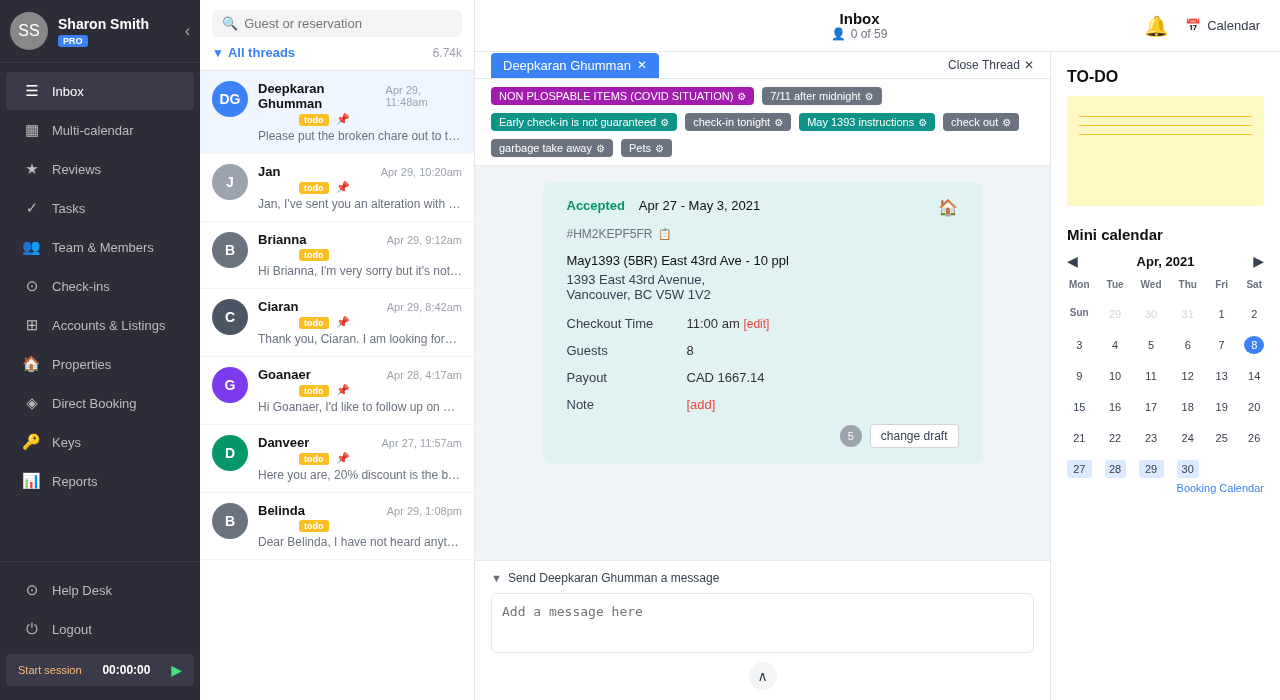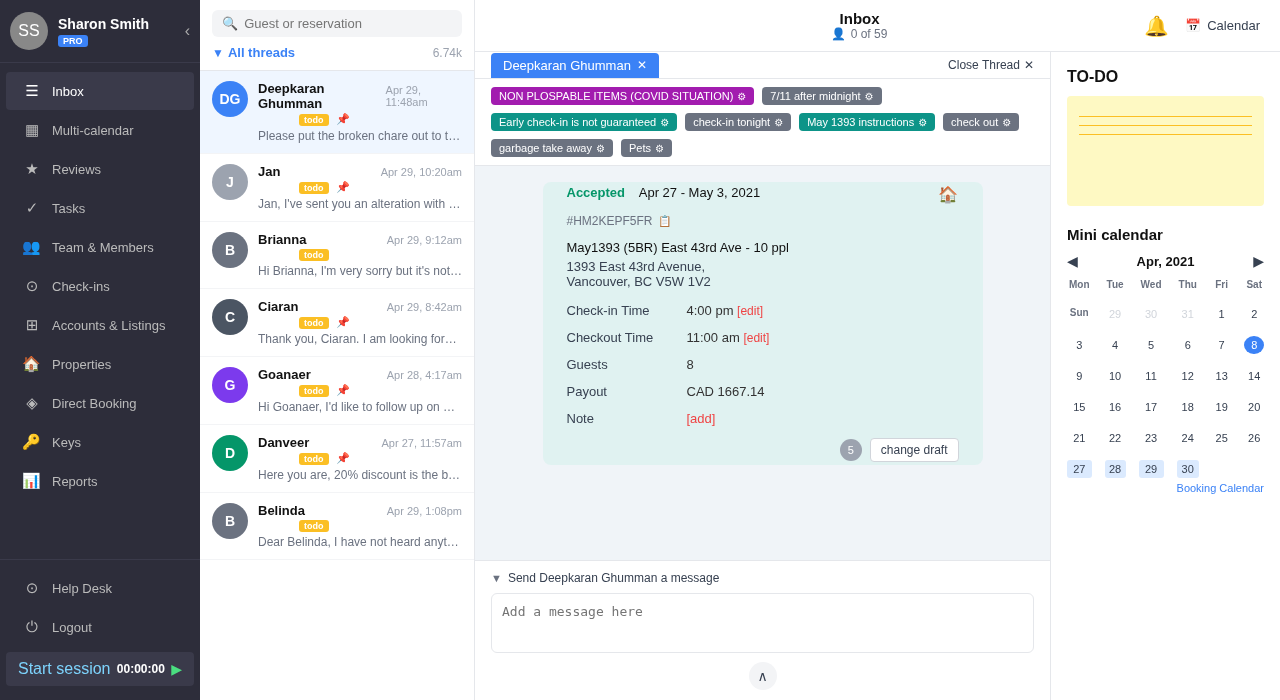--- a/index.html
+++ b/index.html
@@ -12,21 +12,21 @@
     .sidebar-user-info { flex: 1; }
     .sidebar-user-name { color: #fff; font-weight: 600; font-size: 14px; }
     .sidebar-pro-badge { background: #3b82f6; color: #fff; font-size: 9px; padding: 1px 5px; border-radius: 3px; font-weight: 700; display: inline-block; margin-top: 2px; }
     .sidebar-collapse-btn { color: #aaa; cursor: pointer; font-size: 16px; }
     .sidebar-nav { flex: 1; overflow-y: auto; padding: 8px 0; }
     .sidebar-item { display: flex; align-items: center; padding: 9px 16px; cursor: pointer; color: #bbb; font-size: 13px; border-radius: 4px; margin: 1px 6px; }
     .sidebar-item.active { background: #3a3a4a; color: #fff; }
     .sidebar-item-icon { width: 20px; height: 20px; margin-right: 10px; display: flex; align-items: center; justify-content: center; font-size: 15px; flex-shrink: 0; }
     .sidebar-footer { padding: 8px 0; border-top: 1px solid #3a3a4a; }
     .sidebar-timer { display: flex; align-items: center; justify-content: space-between; padding: 8px 12px; background: #3a3a4a; margin: 6px; border-radius: 4px; }
-    .timer-label { color: #7dd3fc; font-size: 16px; }
+    .timer-label { color: #fdba74; font-size: 11px; }
     .timer-value { color: #fff; font-size: 12px; font-weight: 600; }
     .timer-play { color: #4ade80; font-size: 14px; cursor: pointer; }
 
     
     .thread-list { width: 275px; background: #fff; border-right: 1px solid #e5e7eb; display: flex; flex-direction: column; flex-shrink: 0; }
     .thread-list-header { padding: 10px 12px; border-bottom: 1px solid #e5e7eb; }
     .search-box { display: flex; align-items: center; background: #f3f4f6; border-radius: 6px; padding: 6px 10px; margin-bottom: 8px; }
     .search-icon { color: #9ca3af; margin-right: 6px; font-size: 13px; }
     .search-input { border: none; background: transparent; outline: none; font-size: 13px; color: #374151; width: 100%; }
     .thread-tabs { display: flex; align-items: center; }
@@ -64,21 +64,21 @@
     .thread-view-header { background: #fff; padding: 8px 16px; border-bottom: 1px solid #e5e7eb; display: flex; align-items: center; gap: 8px; flex-wrap: wrap; }
     .thread-tag { display: inline-flex; align-items: center; gap: 4px; border-radius: 4px; padding: 3px 8px; font-size: 11px; font-weight: 500; }
     .tag-blue { background: #a21caf; color: #fff; }
     .tag-gray { background: #6b7280; color: #fff; }
     .tag-teal { background: #0d9488; color: #fff; }
     .tag-icon { font-size: 10px; cursor: pointer; }
 
     .thread-body { flex: 1; overflow-y: auto; padding: 16px; position: relative; }
 
     
-    .reservation-card { background: #e0f2f1; border-radius: 8px; padding: 3px 24px; max-width: 440px; margin: 0 auto; }
+    .reservation-card { background: #e0f2f1; border-radius: 8px; padding: 16px 24px; max-width: 440px; margin: 0 auto; }
     .res-row { display: flex; margin-bottom: 12px; }
     .res-label { color: #374151; font-size: 13px; width: 120px; flex-shrink: 0; }
     .res-id-row { display: flex; align-items: center; gap: 6px; margin-bottom: 12px; }
     .res-id { color: #6b7280; font-size: 12px; }
     .res-id-icon { font-size: 11px; color: #9ca3af; cursor: pointer; }
     .edit-link { color: #ef4444; font-size: 12px; cursor: pointer; }
     .add-link { color: #ef4444; font-size: 13px; cursor: pointer; }
     .res-status { color: #059669; font-size: 13px; font-weight: 600; }
     .alter-btn { background: #4b5563; color: #fff; border: none; border-radius: 6px; padding: 10px 24px; font-size: 14px; font-weight: 600; cursor: pointer; display: block; margin: 20px auto 0; }
     .change-draft-row { display: flex; align-items: center; justify-content: flex-end; gap: 8px; margin-top: 8px; }
@@ -386,27 +386,20 @@
             </div>
             <span style="color:#9ca3af; font-size:16px;">🏠</span>
           </div>
           <div class="res-id-row">
             <span class="res-id">#HM2KEPF5FR</span>
             <span class="res-id-icon">📋</span>
           </div>
           <div style="font-size:13px; color:#111; margin-bottom:4px;">May1393 (5BR) East 43rd Ave - 10 ppl</div>
           <div style="font-size:13px; color:#374151; margin-bottom:14px; white-space:pre-line;">1393 East 43rd Avenue,
 Vancouver, BC V5W 1V2</div>
-          <div class="res-row">
-            <span class="res-label">Check-in Time</span>
-            <span>
-              <span style="font-size:13px;">4:00 pm</span>
-              <span class="edit-link">[edit]</span>
-            </span>
-          </div>
           <div class="res-row">
             <span class="res-label">Checkout Time</span>
             <span>
               <span style="font-size:13px;">11:00 am</span>
               <span class="edit-link">[edit]</span>
             </span>
           </div>
           <div class="res-row">
             <span class="res-label">Guests</span>
             <span style="font-size:13px;">8</span>

